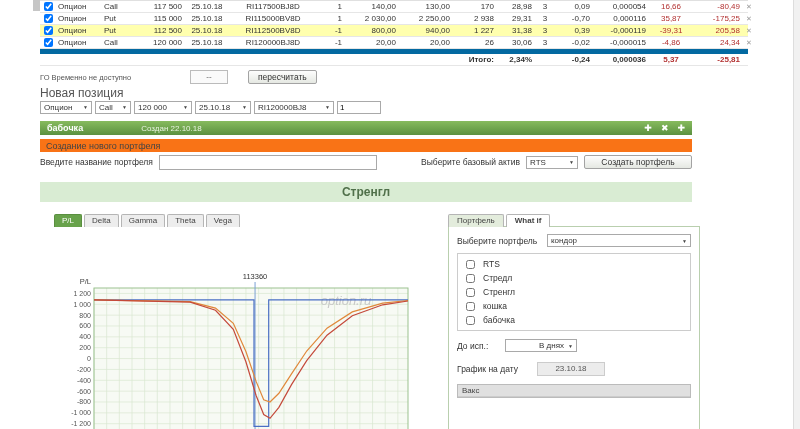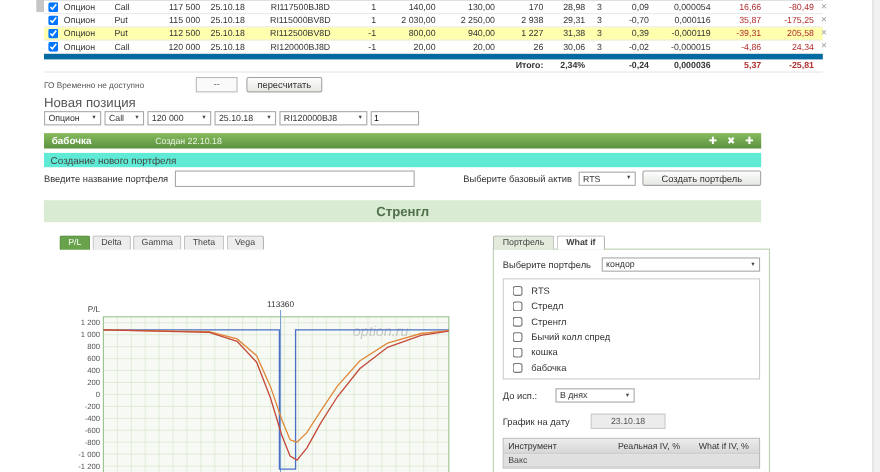--- a/index.html
+++ b/index.html
@@ -12,49 +12,49 @@
   
   .postable{width:708px;border-top:1px solid #e0e0e0;}
   .trow{display:flex;align-items:center;height:11px;border-bottom:1px solid #e6e6e6;background:#fff;}
   .trow.hl{background:#ffffae;}
   .tc{font-size:8px;padding:0 2px;white-space:nowrap;overflow:hidden;box-sizing:border-box;flex:none;line-height:10px;} .red{color:#b23030;}
   .c0{width:16px;display:flex;align-items:center;justify-content:center;}
   .c1{width:46px;} .c2{width:36px;} .c3{width:46px;text-align:right;} .c4{width:46px;text-align:center;}
   .c5{width:86px;text-align:center;} .c6{width:28px;text-align:right;} .c7{width:54px;text-align:right;}
   .c8{width:54px;text-align:right;} .c9{width:44px;text-align:right;} .c10{width:38px;text-align:right;}
   .c11{width:22px;text-align:center;} .c12{width:36px;text-align:right;} .c13{width:56px;text-align:right;}
-  .c14{width:46px;text-align:right;} .c15{width:48px;text-align:right;} .c16{width:14px;text-align:center;}
+  .c14{width:46px;text-align:center;} .c15{width:48px;text-align:right;} .c16{width:14px;text-align:center;}
   input[type=checkbox]{width:9px;height:9px;margin:0;}
   .xbtn{color:#999;font-size:7px;cursor:pointer;}
   .totals{font-weight:bold;border-top:5px solid #0369a1;}
   .sum-label{width:456px;text-align:right;}
 
   
-  .go-row{display:flex;align-items:center;margin-top:2px;height:18px;}
+  .go-row{display:flex;align-items:center;margin-top:2px;height:18px;gap:12px;}
   .go-note{width:108px;font-size:7.5px;color:#555;line-height:1.2;}
   .go-val{width:36px;height:12px;border:1px solid #bbb;background:#fafafa;text-align:center;font-size:8px;line-height:12px;margin-left:30px;color:#555;}
   .btn{font-family:inherit;font-size:8.5px;border:1px solid #a3a3a3;border-radius:2px;background:linear-gradient(#fdfdfd,#e5e8e2);padding:0 9px;height:14px;color:#333;cursor:pointer;}
   .go-row .btn{margin-left:8px;}
 
   .np-title{font-size:12px;color:#555;height:14px;line-height:14px;}
   .np-row{display:flex;align-items:center;gap:3px;height:14px;width:652px;box-sizing:border-box;}
   .sel{display:inline-flex;align-items:center;justify-content:space-between;gap:4px;border:1px solid #a9a9a9;background:#fff;height:13px;box-sizing:border-box;padding:0 3px;font-size:8px;cursor:pointer;white-space:nowrap;}
   .sel .arr{font-size:5px;color:#444;font-weight:normal;}
   .npqty{width:38px;height:11px;border:1px solid #a9a9a9;font-size:8px;padding:0 2px;font-family:inherit;}
   .spacer{flex:1;}
   .addbtn{width:124px;}
 
   
   .pbar{margin-top:7px;height:14px;width:652px;box-sizing:border-box;background:linear-gradient(#87bb5e,#5b9140);display:flex;align-items:center;padding:0 7px;}
   .pbar-name{color:#fff;font-weight:bold;font-size:9px;}
   .pbar-created{color:#eaf4e1;font-size:8px;margin-left:58px;}
   .pbar-icons{margin-left:auto;display:flex;gap:9px;}
   .pbar-icons span{color:#fff;font-size:9px;cursor:pointer;line-height:14px;}
 
-  .secbar{margin-top:4px;height:13px;width:652px;box-sizing:border-box;background:#5eead4;display:flex;align-items:center;padding:0 6px;font-size:9px;color:#444;}
+  .secbar{margin-top:4px;height:13px;width:652px;box-sizing:border-box;background:#f97316;display:flex;align-items:center;padding:0 6px;font-size:9px;color:#444;}
   .cp-row{display:flex;align-items:center;gap:6px;margin-top:2px;height:16px;width:652px;box-sizing:border-box;}
   .cp-row label{font-size:8.5px;color:#333;}
   .txtinput{width:212px;height:13px;border:1px solid #a9a9a9;font-size:9px;font-family:inherit;padding:0 2px;}
   .cpsel{width:52px;}
   .cpbtn{width:108px;}
 
   .graphbar{margin-top:12px;height:20px;width:652px;box-sizing:border-box;background:#d9ecd3;display:flex;align-items:center;justify-content:center;font-size:12px;font-weight:bold;color:#50704a;}
 
   
   .bottom{display:flex;margin-top:12px;}
@@ -67,21 +67,21 @@
 
   .right{width:252px;margin-left:12px;display:flex;flex-direction:column;}
   .rtabs{display:flex;gap:2px;height:13px;position:relative;z-index:2;}
   .rtab{border:1px solid #b5b5b5;border-bottom:none;border-radius:2px 2px 0 0;background:#e3ecdc;padding:0 8px;font-size:8px;line-height:12px;color:#444;cursor:pointer;}
   .rtab.active{background:#fff;font-weight:bold;}
   .rpanel{border:1px solid #b9cfae;background:#fff;flex:1;padding:7px 8px 0;margin-top:-1px;}
   .rrow{display:flex;align-items:center;margin-bottom:6px;}
   .rrow label{font-size:8.5px;color:#333;}
   .lbl-port{width:90px;} .lbl-rub{width:48px;} .lbl-until{width:48px;} .lbl-date{width:80px;}
   .sel.wide{flex:1;}
-  .sel.until{width:72px;}
+  .sel.until{width:72px;justify-content:flex-end;}
   .cmpbox{border:1px solid #ccc;margin:2px 0 8px;padding:3px 0;}
   .cmprow{display:flex;align-items:center;height:14px;padding:0 8px;gap:8px;}
   .cmprow span{font-size:8.5px;color:#333;}
   .datebox{width:66px;height:12px;background:#ececec;border:1px solid #ccc;text-align:center;font-size:8px;line-height:12px;color:#555;}
   .date-row{margin-top:10px;}
 
   .ivtable{margin-top:8px;border:1px solid #bbb;}
   .ivhead{display:flex;background:linear-gradient(#ececec,#d6d6d6);height:13px;align-items:center;border-bottom:1px solid #c2c2c2;}
   .ivhead span{font-size:8px;color:#333;}
   .ivc1{width:96px;padding-left:4px;box-sizing:border-box;}
@@ -357,24 +357,20 @@
               <div class="cmprow">
                 <input type="checkbox" style="">
                 <span>Стредл</span>
               </div>
               <div class="cmprow">
                 <input type="checkbox" style="">
                 <span>Стренгл</span>
               </div>
               <div class="cmprow">
                 <input type="checkbox" style="">
-                <span>Бычий колл спред</span>
-              </div>
-              <div class="cmprow">
-                <input type="checkbox" style="">
                 <span>кошка</span>
               </div>
               <div class="cmprow">
                 <input type="checkbox" style="">
                 <span>бабочка</span>
               </div>
             </div>
 
 
           <div class="rrow">
@@ -384,25 +380,20 @@
               <b class="arr">▼</b>
             </div>
           </div>
 
           <div class="rrow date-row">
             <label class="lbl-date">График на дату</label>
             <div class="datebox">23.10.18</div>
           </div>
 
           <div class="ivtable">
-            <div class="ivhead">
-              <span class="ivc1">Инструмент</span>
-              <span class="ivc2">Реальная IV, %</span>
-              <span class="ivc3">What if IV, %</span>
-            </div>
             <div class="ivgroup">Вакс</div>
 
           </div>
         </div>
       </div>
     </div>
 
   </div>
 </div>
 

